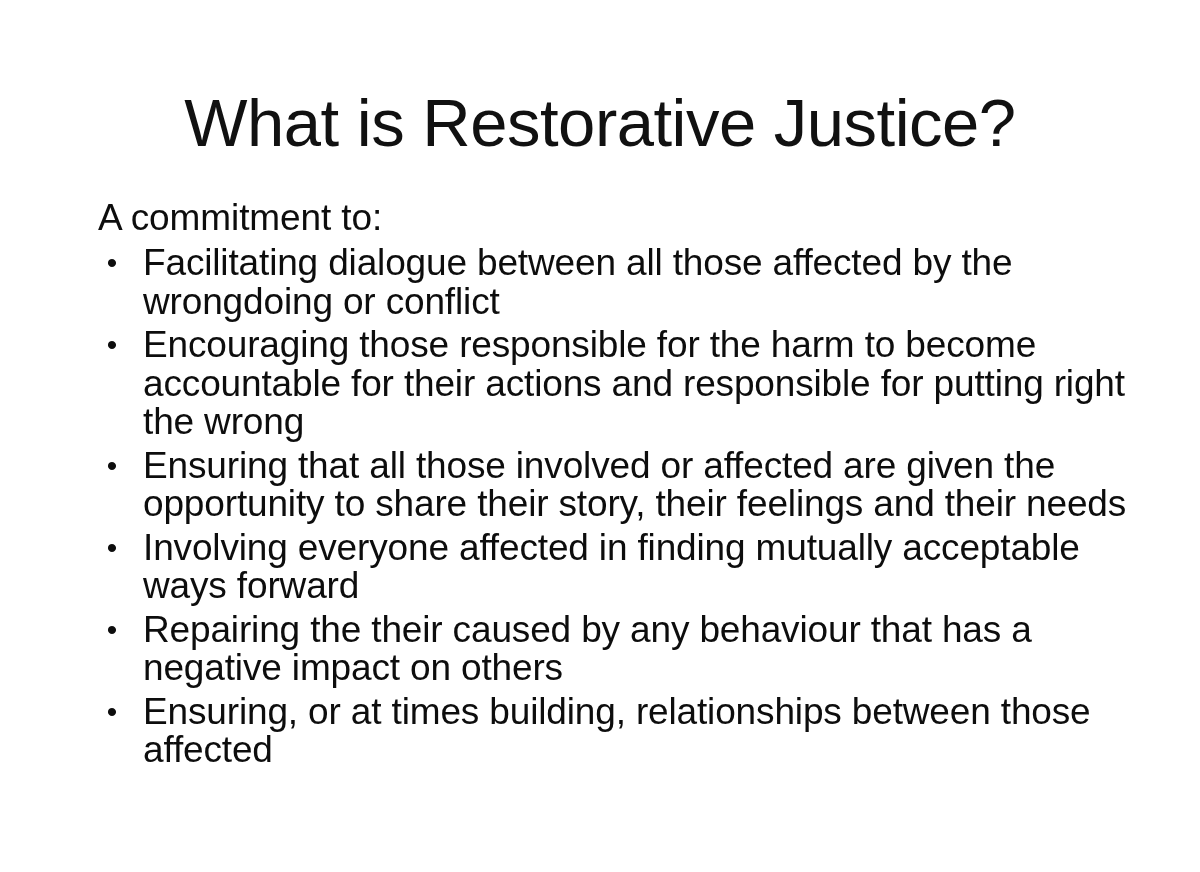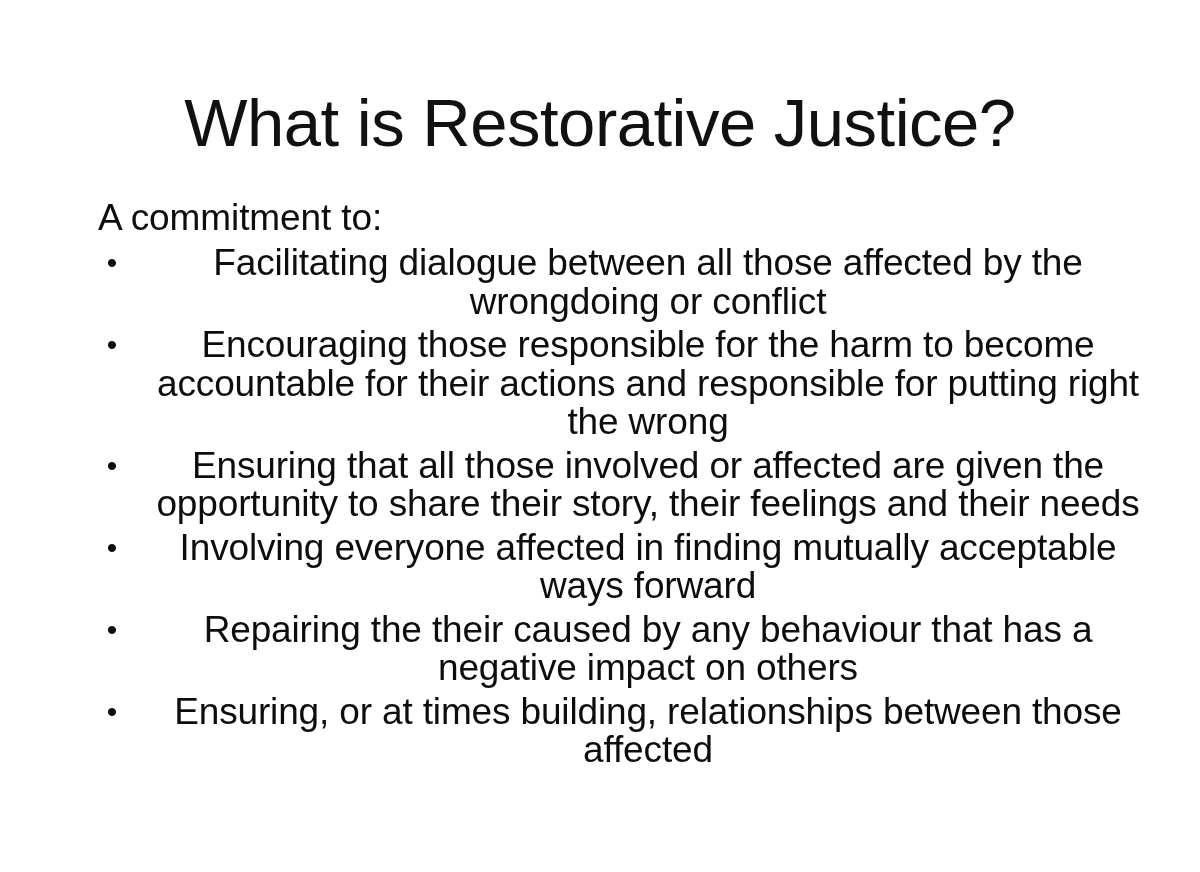--- a/index.html
+++ b/index.html
@@ -76,21 +76,20 @@
     top: 0;
     width: 20px;
     font-size: 30px;
     line-height: 38.5px;
     text-align: center;
     color: #0d0d0d;
   }
 
   .bullet-text {
     display: block;
-    text-align: center;
   }
 </style>
 </head>
 <body>
 
 <div class="slide">
 
   <h1 class="slide-title">What is Restorative Justice?</h1>
 
   <div class="slide-body">

